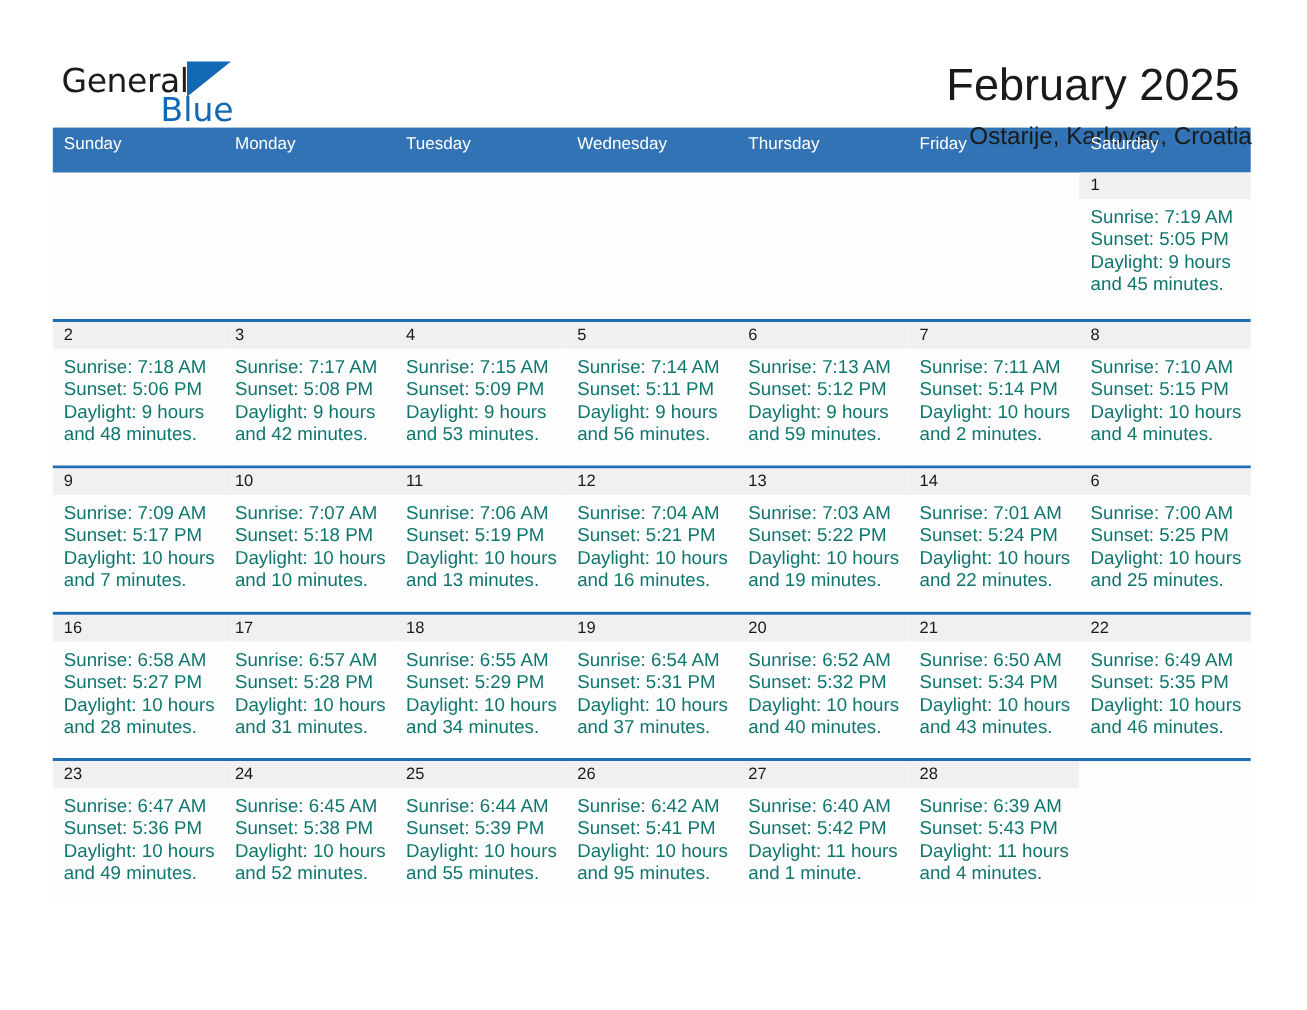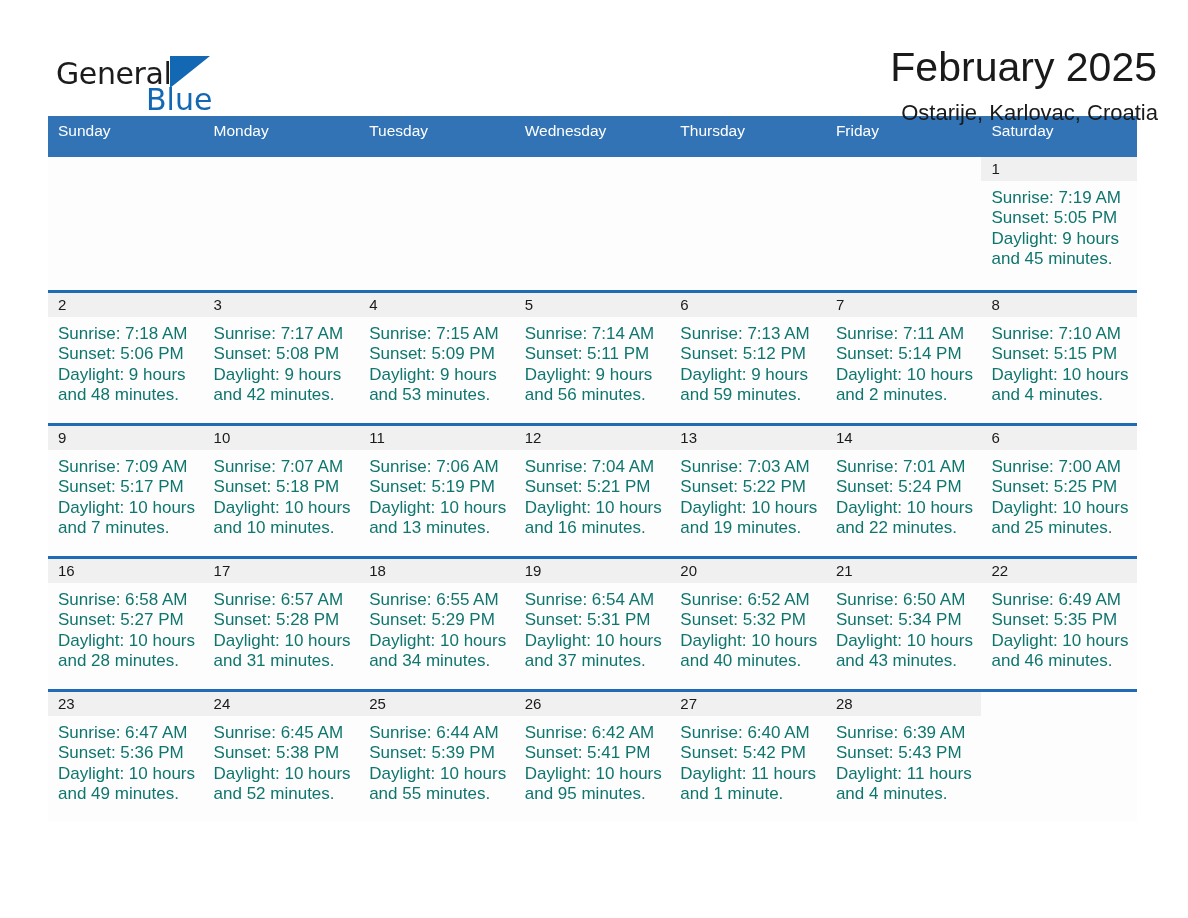--- a/index.html
+++ b/index.html
@@ -21,21 +21,21 @@
     width: 1188px;
     height: 918px;
     padding: 0;
   }
 
   
   .header {
     display: flex;
     align-items: flex-start;
     justify-content: space-between;
-    padding: 44px 30px 0 56px;
+    padding: 44px 50px 0 56px;
     height: 116px;
   }
   .brand {
     position: relative;
     width: 240px;
     height: 72px;
     padding-top: 8px;
   }
   .brand-general {
     font-family: "DejaVu Sans", sans-serif;
@@ -67,21 +67,21 @@
 
   .titles {
     text-align: right;
     padding-top: 0;
   }
   .month-title {
     font-size: 41px;
     font-weight: normal;
     color: #1a1a1a;
     line-height: 1.12;
-    margin: 1px;
+    margin: 11px;
     letter-spacing: 0px;
     text-align: right;
   }
   .location-title {
     font-size: 22px;
     font-weight: normal;
     color: #1a1a1a;
     margin: 10px 0 0 0;
     line-height: 1.1;
   }

